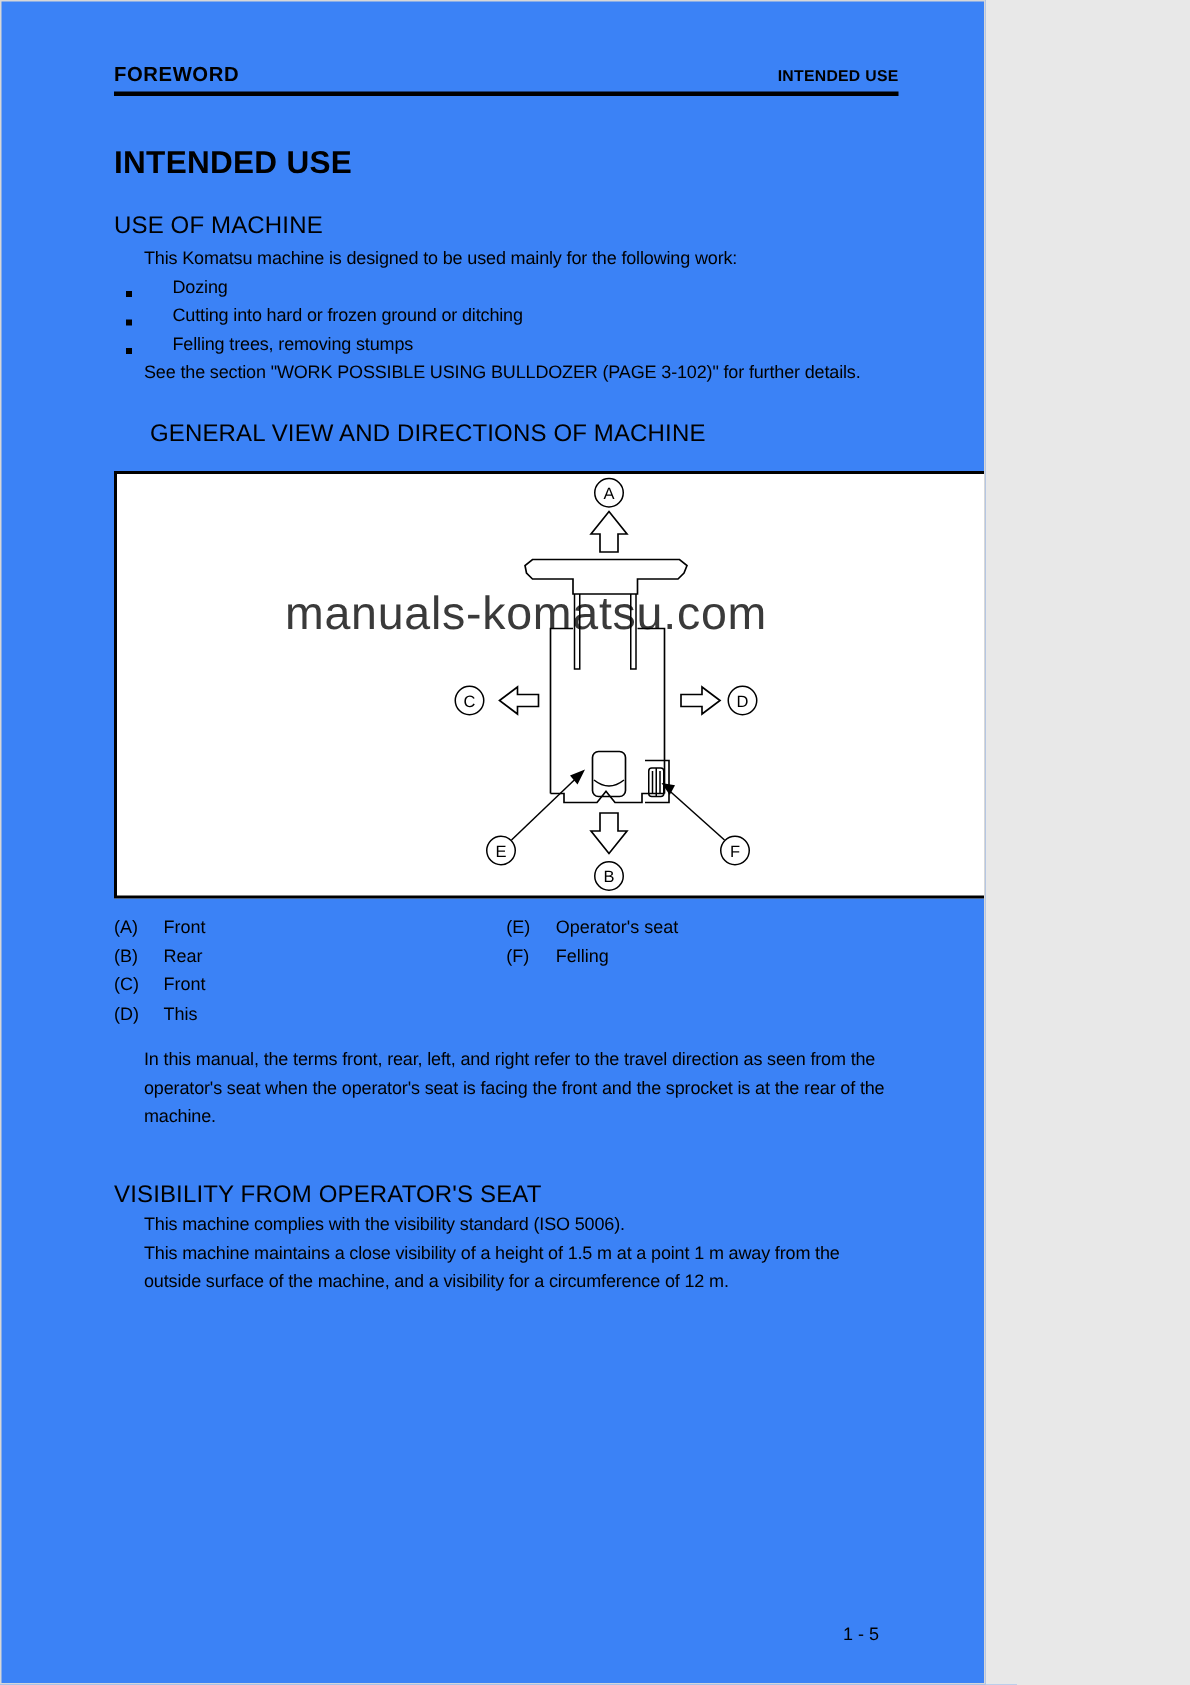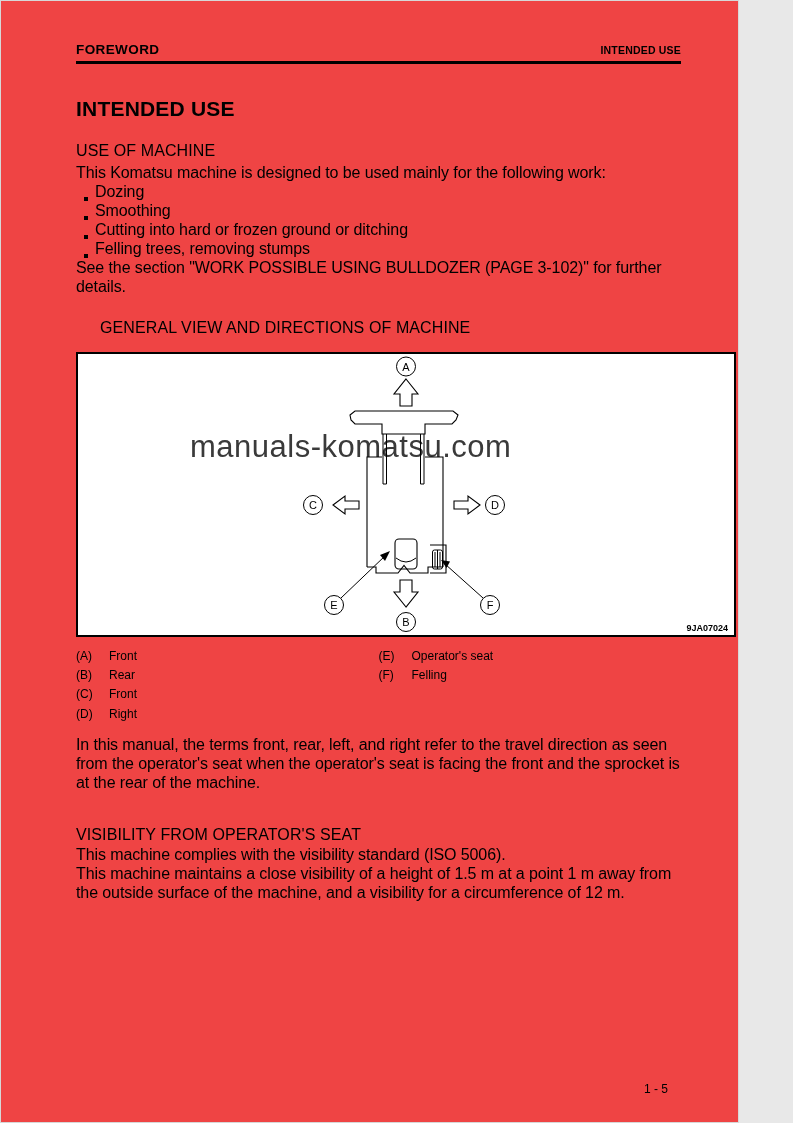--- a/index.html
+++ b/index.html
@@ -1,38 +1,38 @@
 <!DOCTYPE html>
 <html><head>
 <meta charset="utf-8">
 <style>
   * { margin:0; padding:0; box-sizing:border-box; }
   html,body { background:#e8e8e8; }
   body { font-family:"Liberation Sans", sans-serif; color:#000; }
   .page {
-    position:relative; width:739px; height:1123px; background:#ef4444;
+    position:relative; width:657px; height:1123px; background:#3b82f6;
     padding:0 57px 0 75px; overflow:hidden; border:1px solid #d7d7d7;
   }
   .header { padding-top:41px; display:flex; justify-content:space-between; align-items:baseline; }
   .header-left  { font-size:13.5px; font-weight:bold; letter-spacing:.4px; }
   .header-right { font-size:10.5px; font-weight:bold; letter-spacing:.2px; }
   .rule { height:3px; background:#000; margin-top:4px; }
 
   .doc-title { margin-top:33px; font-size:21px; font-weight:bold; letter-spacing:.2px; }
 
   .sec-heading { font-size:16px; font-weight:normal; letter-spacing:.1px; line-height:20px; }
   .sec-use  { margin-top:20px; }
   .sec-gen  { margin-top:22px;margin-left:24px; }
   .sec-vis  { margin-top:33px; }
 
-  .body-text { font-size:16px; line-height:19px; letter-spacing:-0.1px; }
+  .body-text { font-size:12px; line-height:19px; letter-spacing:-0.1px;margin-left:20px; }
   .intro { margin-top:2px; }
 
   ul.worklist { list-style:none; margin:0; }
-  ul.worklist li { display:flex; align-items:flex-end; }
+  ul.worklist li { display:flex; align-items:center; }
   .bullet-sq { flex:0 0 auto; width:4px; height:4px; background:#000; margin:8px 7px 0 8px; }
 
   .figure-box { margin-top:14px; width:660px; height:285px; border:2px solid #000; position:relative; background:#fff; }
   .figure-box svg { display:block; }
   svg text { font-family:"Liberation Sans", sans-serif; }
   .diag-line { fill:none; stroke:#000; stroke-width:1.1; stroke-linejoin:miter; }
   .diag-thin { fill:none; stroke:#000; stroke-width:1; }
   .leader { stroke:#000; stroke-width:1; }
   .arrowhead { fill:#000; stroke:none; }
   .circ-letter { font-size:11px; font-weight:normal; text-anchor:middle; fill:#000; }
@@ -62,24 +62,20 @@
 
   <div class="doc-title">INTENDED USE</div>
 
   <div class="sec-heading sec-use">USE OF MACHINE</div>
   <p class="body-text intro">This Komatsu machine is designed to be used mainly for the following work:</p>
 
   <ul class="worklist">
     <li>
       <span class="bullet-sq"></span>
       <span class="body-text">Dozing</span>
-    </li>
-    <li>
-      <span class="bullet-sq"></span>
-      <span class="body-text">Smoothing</span>
     </li>
     <li>
       <span class="bullet-sq"></span>
       <span class="body-text">Cutting into hard or frozen ground or ditching</span>
     </li>
     <li>
       <span class="bullet-sq"></span>
       <span class="body-text">Felling trees, removing stumps</span>
     </li>
   </ul>
@@ -168,21 +164,21 @@
       <div class="legend-row">
         <span class="legend-key">(B)</span>
         <span>Rear</span>
       </div>
       <div class="legend-row">
         <span class="legend-key">(C)</span>
         <span>Front</span>
       </div>
       <div class="legend-row">
         <span class="legend-key">(D)</span>
-        <span>Right</span>
+        <span>This</span>
       </div>
     </div>
     <div class="legend-col">
       <div class="legend-row">
         <span class="legend-key">(E)</span>
         <span>Operator's seat</span>
       </div>
       <div class="legend-row">
         <span class="legend-key">(F)</span>
         <span>Felling</span>

